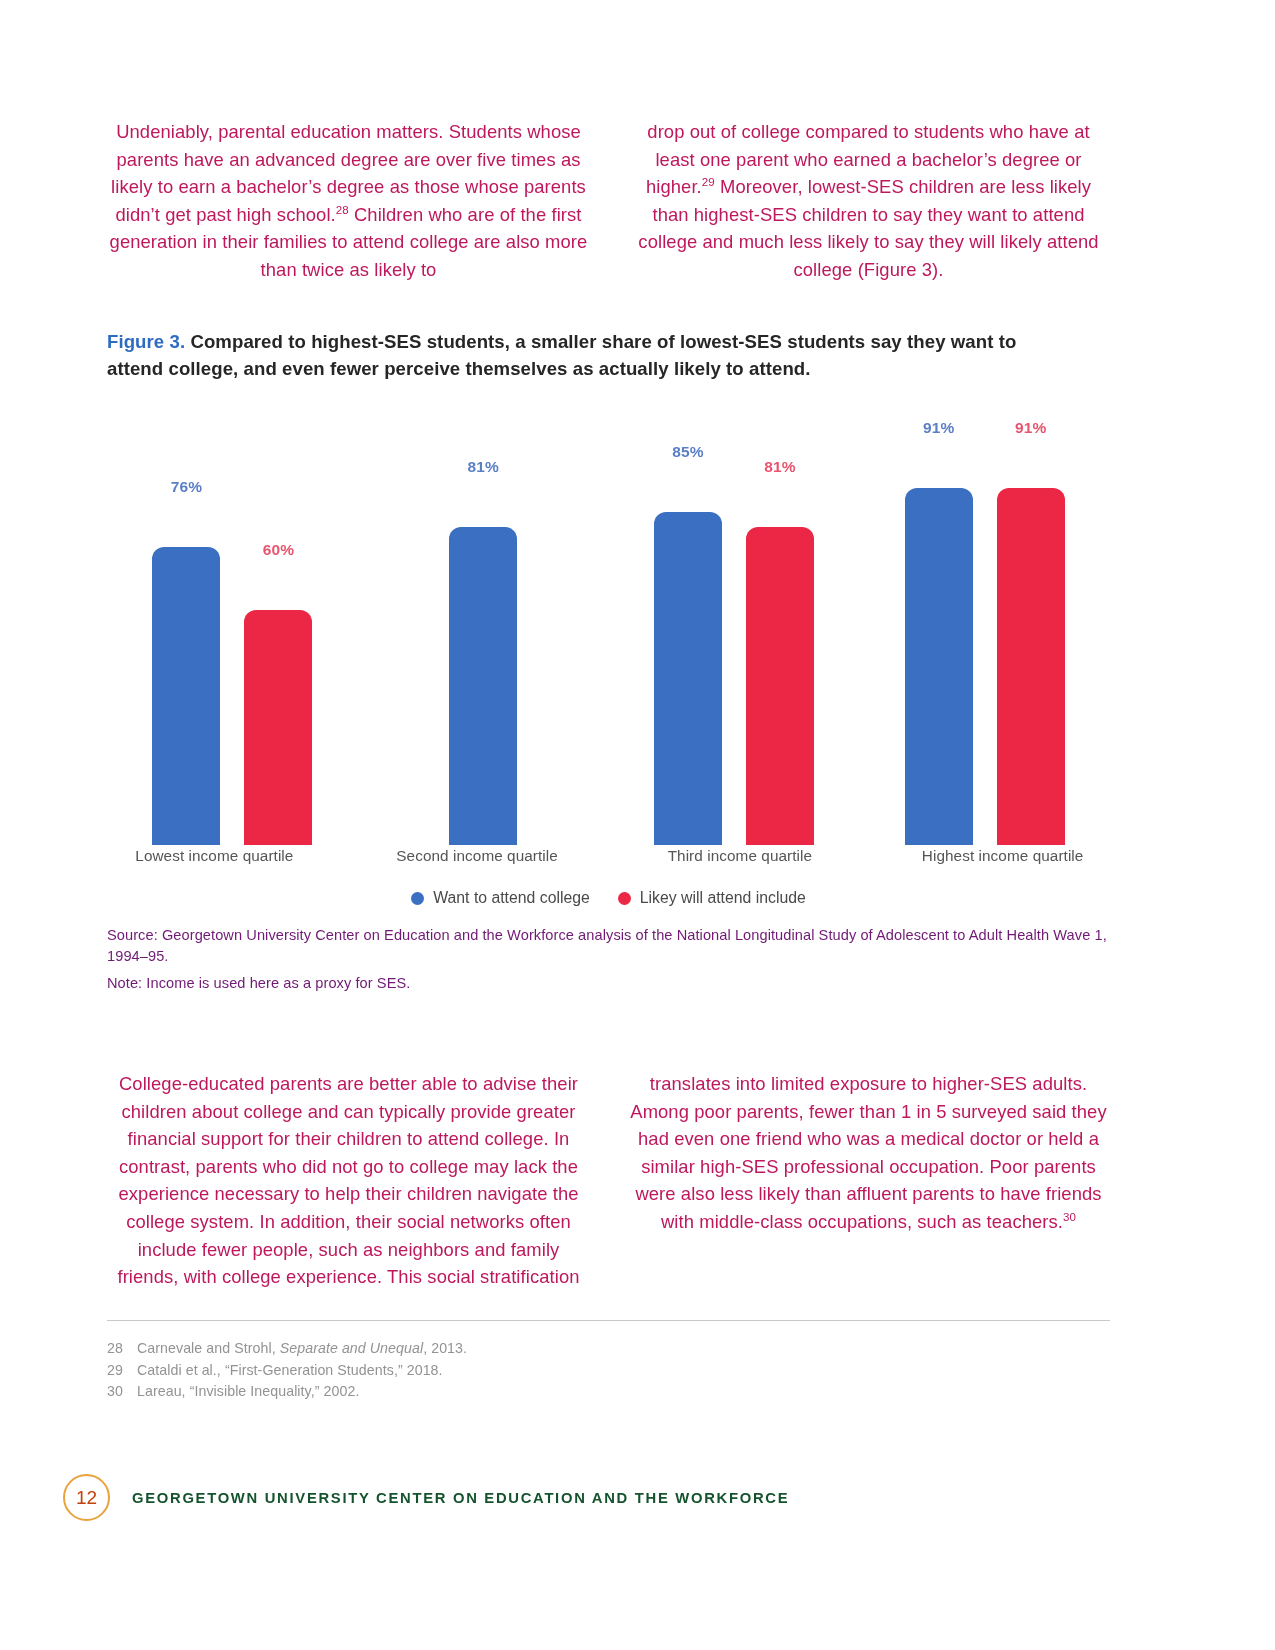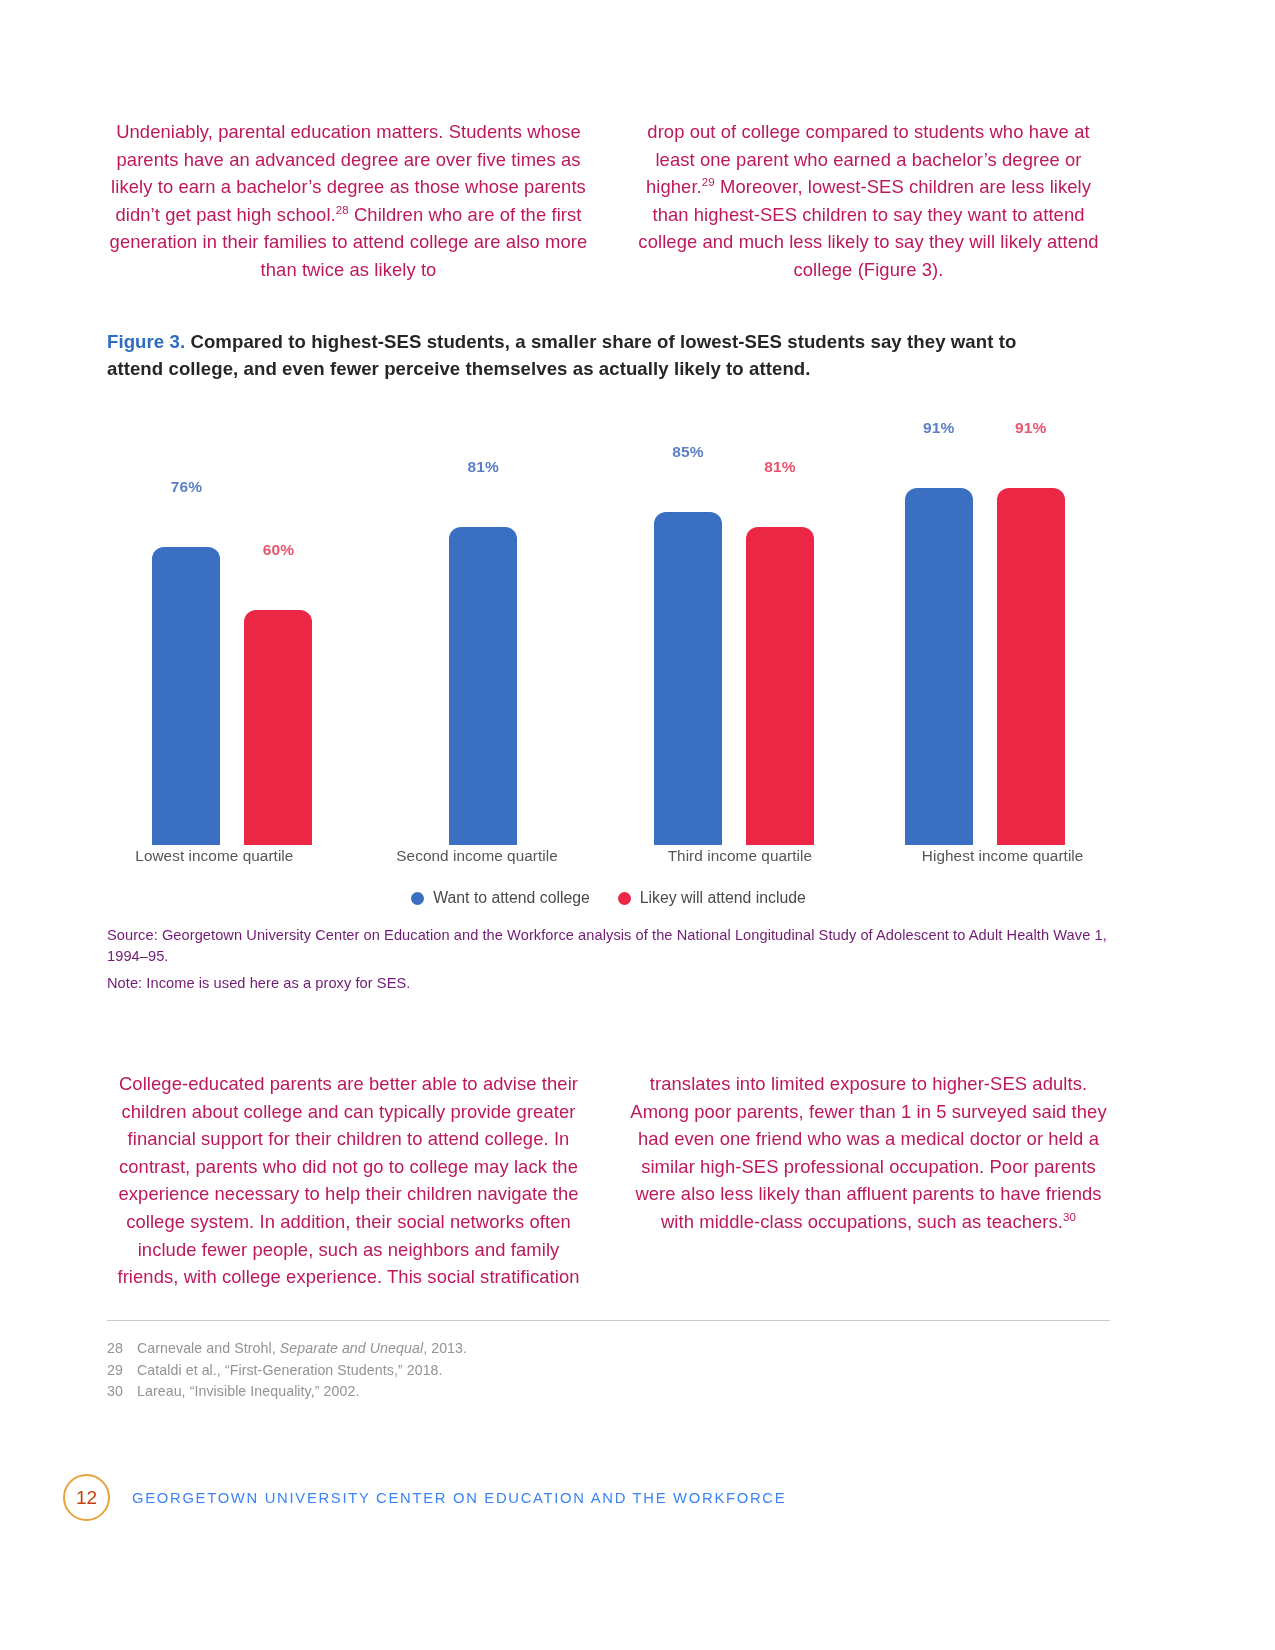--- a/index.html
+++ b/index.html
@@ -220,21 +220,22 @@
     border-radius: 50%;
     display: flex;
     align-items: center;
     justify-content: center;
     font-size: 19px;
     color: #c2410c;
   }
   #footer-title {
     font-size: 14.8px;
     letter-spacing: 0.115em;
-    color: #3b82f6;
+    color: #14532d;
+    font-weight: bold;
   }
 </style>
 </head>
 <body>
 
 <div class="page">
 
   <div class="cols" id="intro-cols">
     <div class="col">
       <p>Undeniably, parental education matters. Students whose parents have an advanced degree are over five times as likely to earn a bachelor’s degree as those whose parents didn’t get past high school.<sup>28</sup> Children who are of the first generation in their families to attend college are also more than twice as likely to</p>

